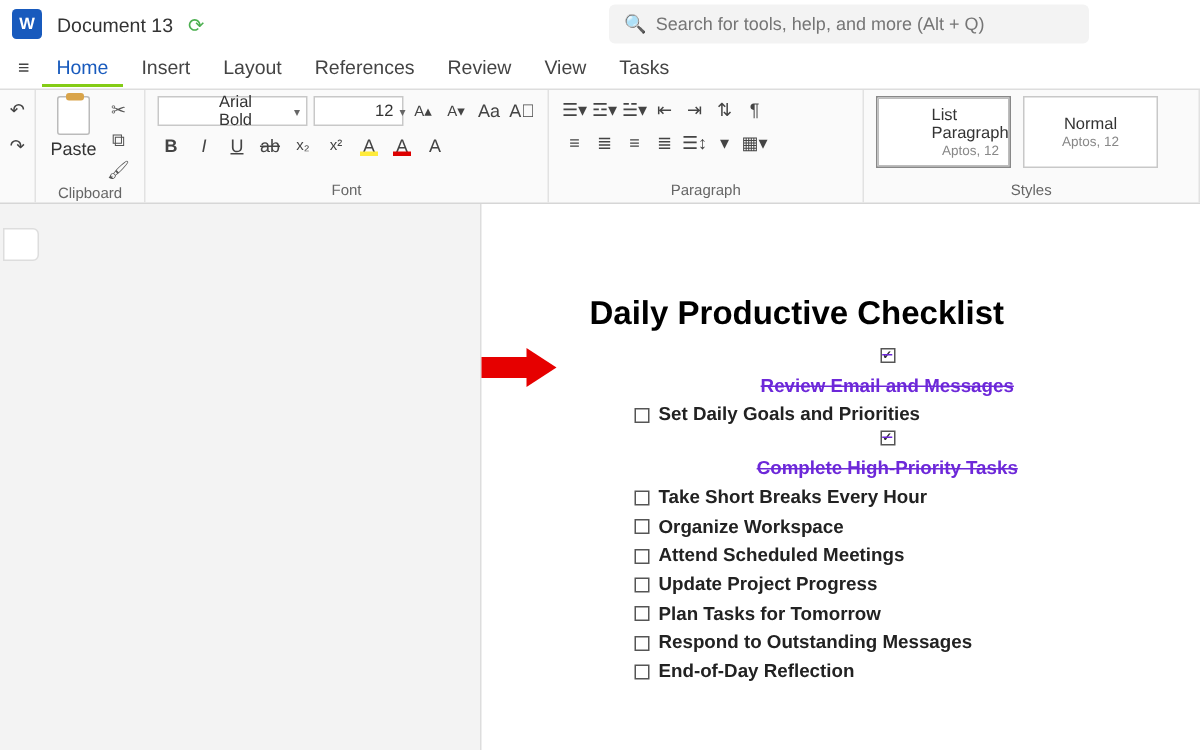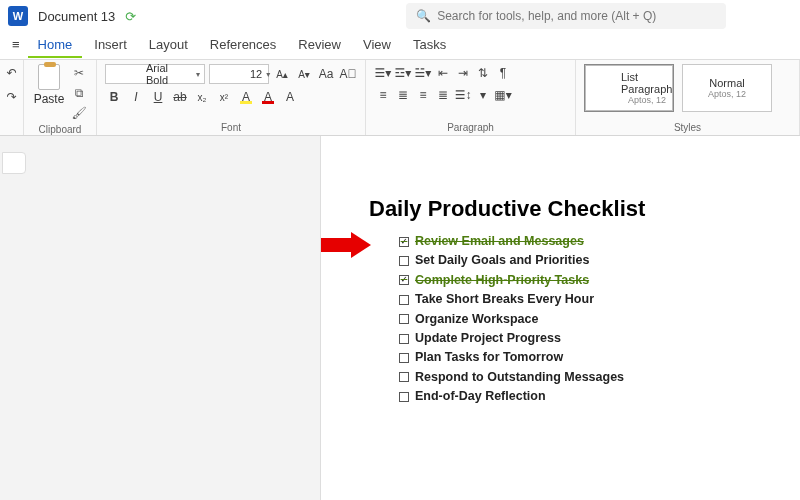--- a/index.html
+++ b/index.html
@@ -35,24 +35,24 @@
   .fontcolor .bar { position:absolute; bottom:1px; left:2px; right:2px; height:3px; background:#d00;}
   .highlight .bar { background:#ffeb3b;}
   .para-row { display:flex; gap:2px; align-items:center;}
   .styles-body { display:flex; gap:8px; }
   .style-card { border:1px solid #c8c8c8; background:#fff; width:90px; height:48px; display:flex; flex-direction:column; align-items:center; justify-content:center; }
   .style-card.sel { border:1px solid #888; box-shadow: inset 0 0 0 1px #bdbdbd; padding-left: 36px;}
   .style-card .nm { font-size:11px; color:#333;}
   .style-card .sub { font-size:9px; color:#888;}
   .canvas-area { position:relative; height: calc(500px - 32px - 28px - 76px); background:#f3f3f3; }
   .float-tool { position:absolute; top:16px; left:2px; width:24px; height:22px; background:#fff; border:1px solid #ddd; border-radius:0 4px 4px 0;}
-  .page { position:absolute; top:0; left:320px; width:480px; height:100%; background:#fff; border-left:1px solid #ddd; padding:60px 40px 20px 48px;}
+  .page { position:absolute; top:0; left:320px; width:480px; height:100%; background:#fff; border-left:1px solid #ddd; padding:60px 40px 20px 72px;}
   .doc-heading { font-family: Arial, sans-serif; font-weight:bold; font-size:22px; color:#000; margin-bottom:10px;}
   .check-row { display:flex; align-items:center; gap:6px; font-family: Arial, sans-serif; font-weight:bold; font-size:12.5px; color:#222; line-height:1.55; padding-left:30px;}
-  .check-row.strike { text-decoration: line-through; color:#4d7c0f; }
+  .check-row.strike { text-decoration: line-through; color:#6d28d9;flex-direction:column; }
   .cb { width:10px; height:10px; border:1px solid #555; display:inline-flex; align-items:center; justify-content:center; font-size:8px; flex-shrink:0;}
   .cb.checked::after { content:"✓"; font-size:8px; color:#333;}
   .arrow-callout { position:absolute; top:96px; left:0px; width:52px; height:26px;}
   .arrow-callout .shaft { position:absolute; top:6px; left:0; width:32px; height:14px; background:#e60000;}
   .arrow-callout .head { position:absolute; top:0; left:30px; width:0; height:0; border-top:13px solid transparent; border-bottom:13px solid transparent; border-left:20px solid #e60000;}
 </style>
 </head>
 <body>
 
 <div class="titlebar">
@@ -204,20 +204,24 @@
         <div class="check-row">
           <span class="cb"></span>
           <span>Take Short Breaks Every Hour</span>
         </div>
         <div class="check-row">
           <span class="cb"></span>
           <span>Organize Workspace</span>
         </div>
         <div class="check-row">
           <span class="cb"></span>
+          <span> Attend Scheduled Meetings</span>
+        </div>
+        <div class="check-row">
+          <span class="cb"></span>
           <span>Update Project Progress</span>
         </div>
         <div class="check-row">
           <span class="cb"></span>
           <span> Plan Tasks for Tomorrow</span>
         </div>
         <div class="check-row">
           <span class="cb"></span>
           <span>Respond to Outstanding Messages</span>
         </div>

